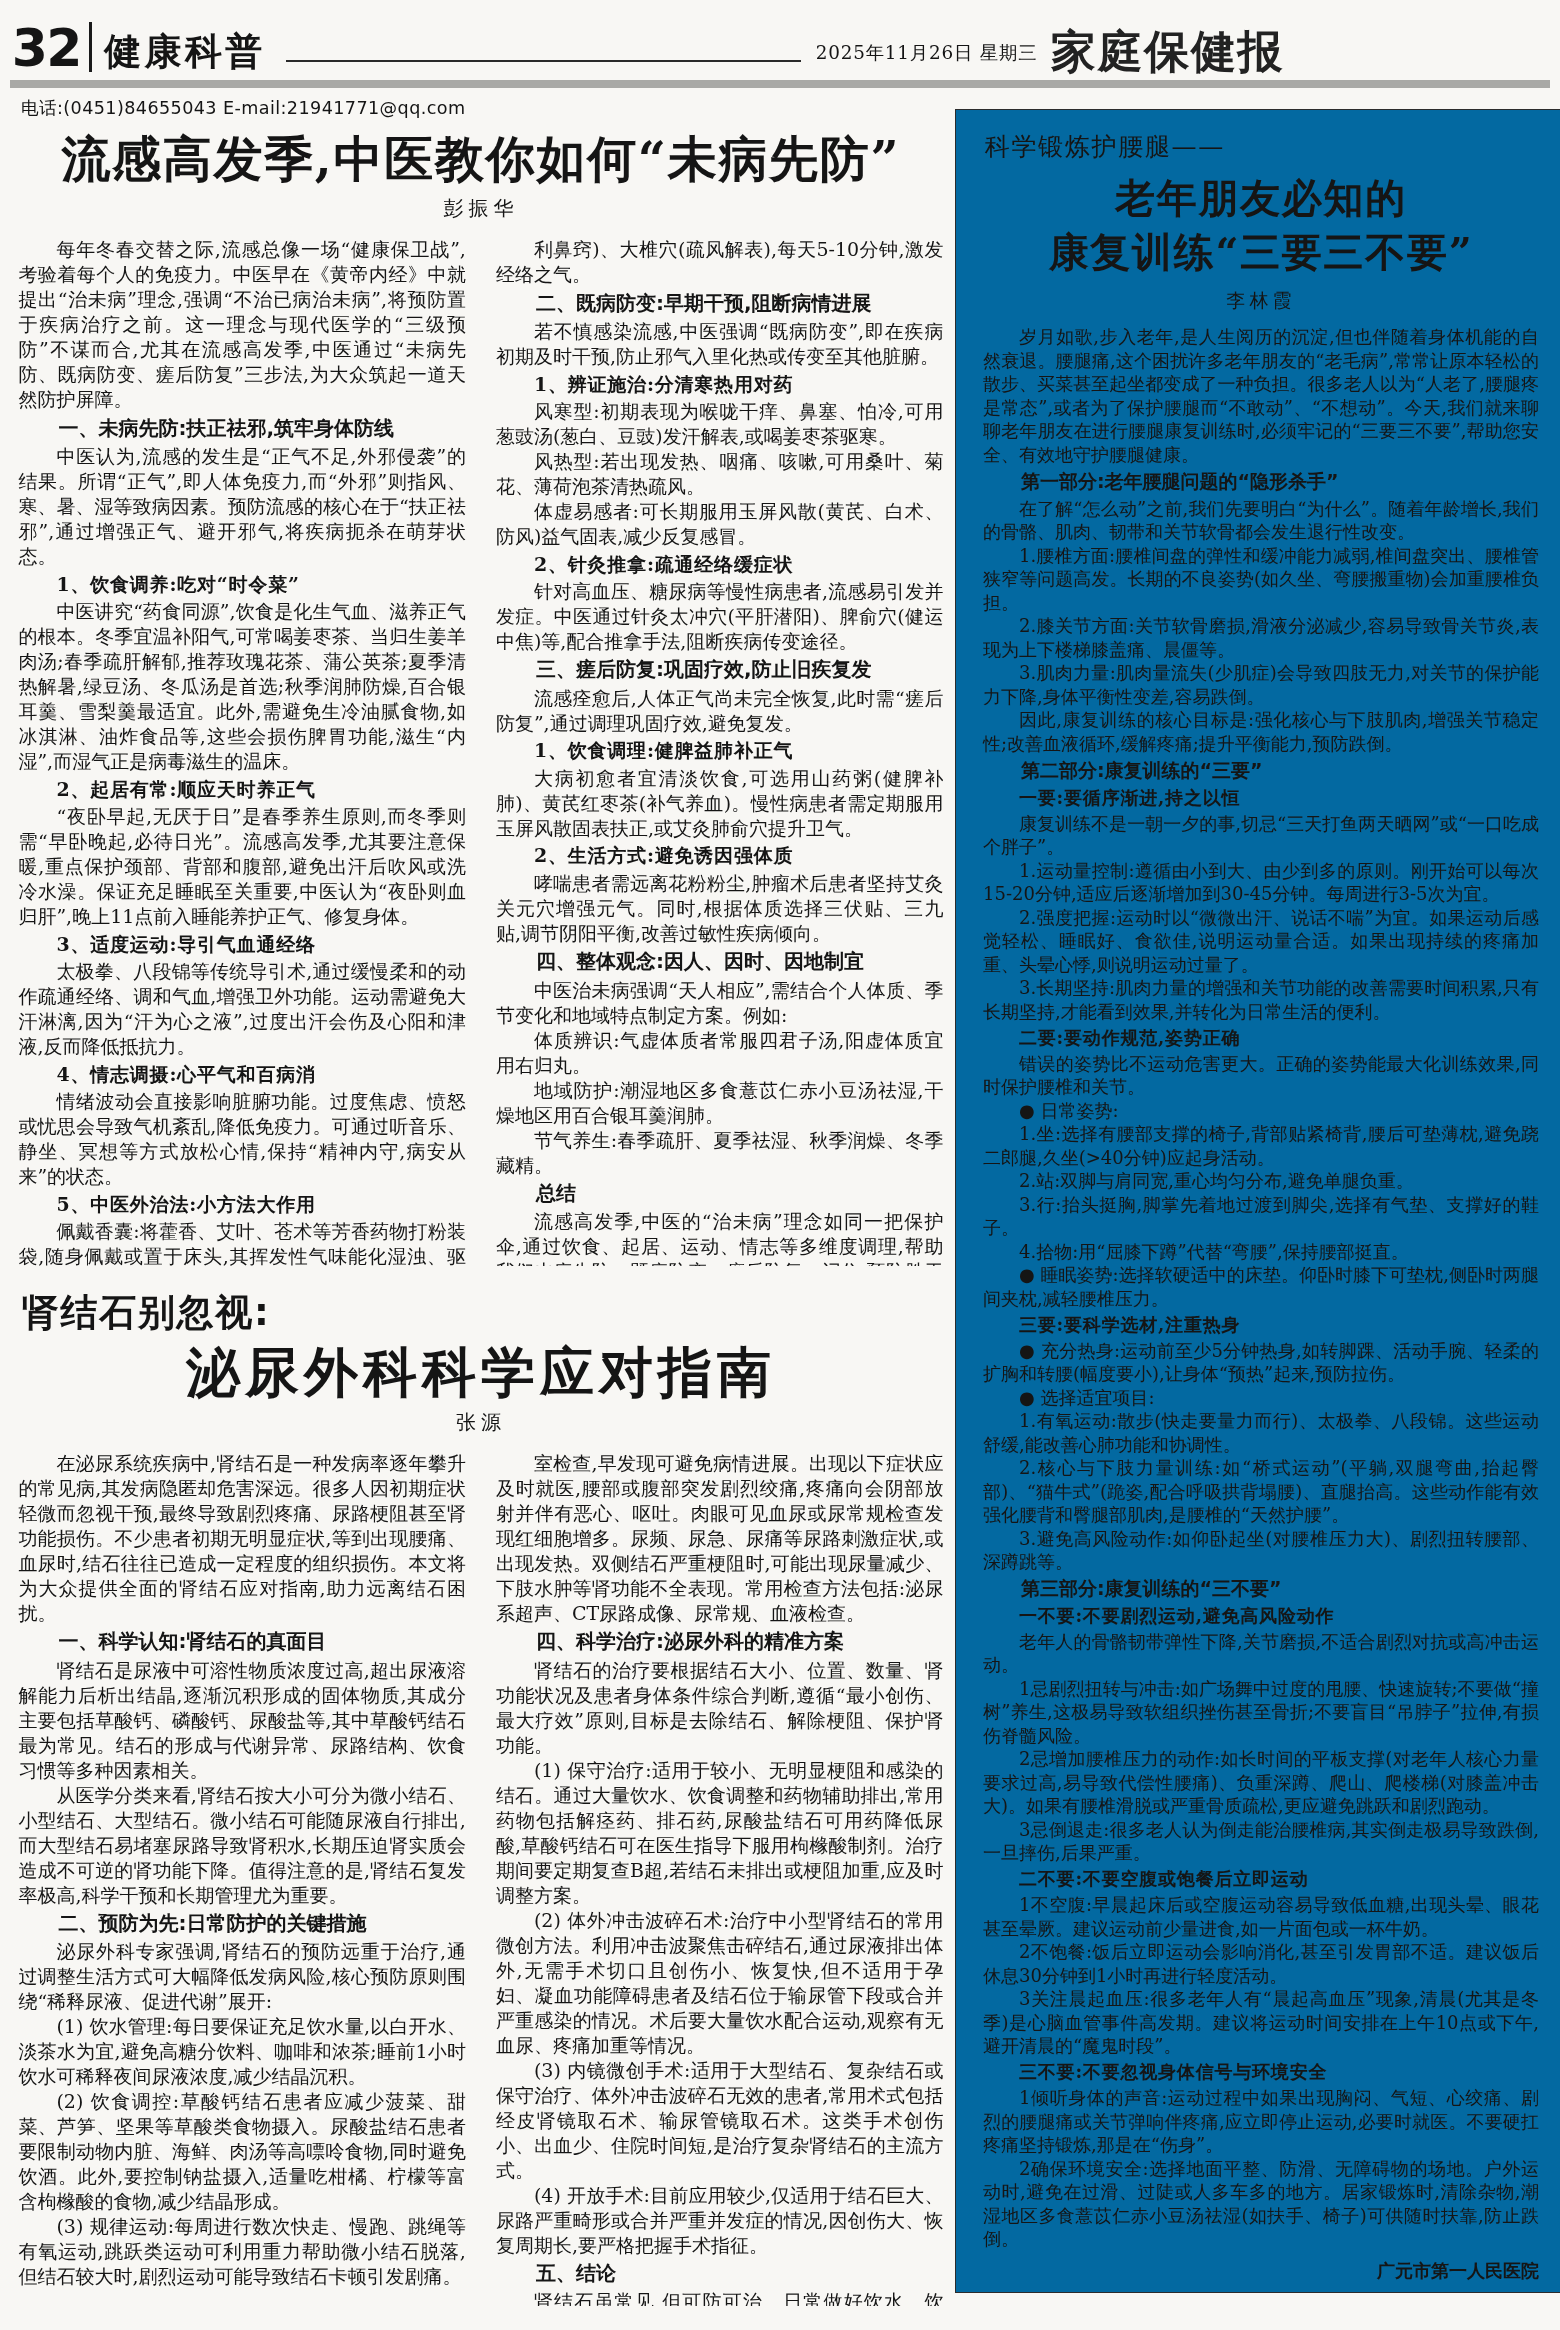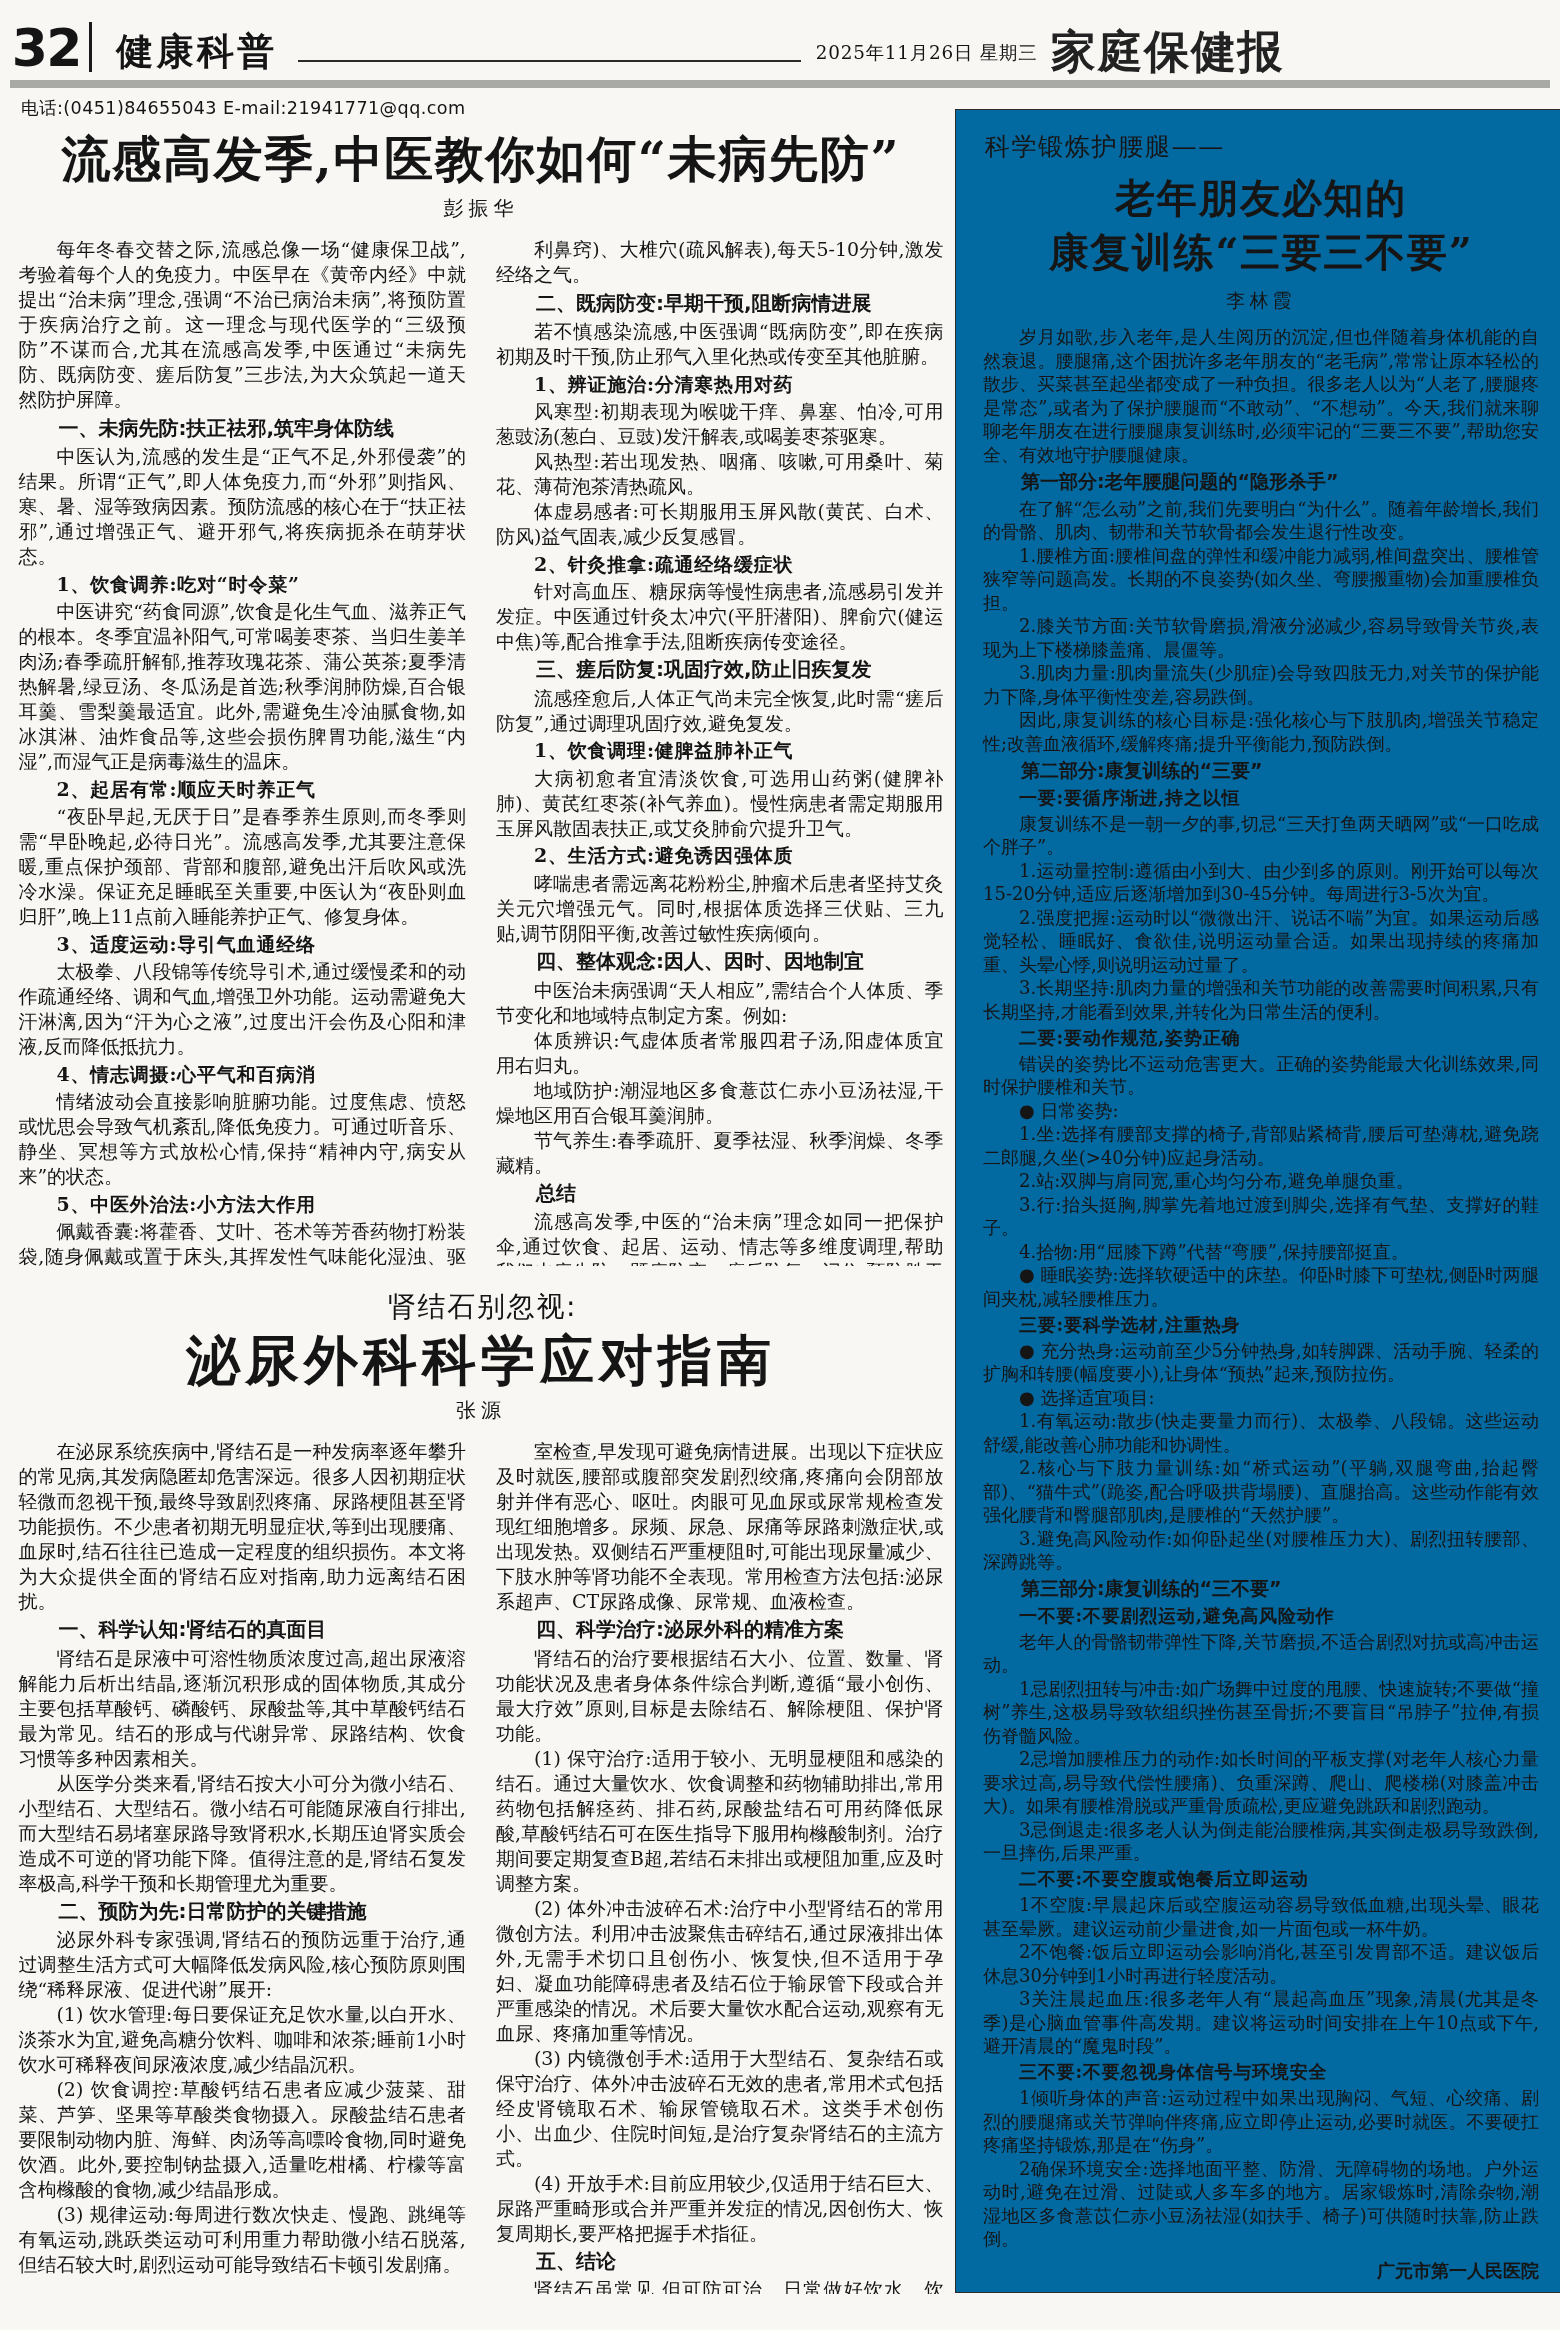--- a/index.html
+++ b/index.html
@@ -10,21 +10,21 @@
     color:#151515;
     -webkit-font-smoothing:antialiased;
   }
   .page{position:relative;width:1560px;height:2330px;background:#f8f7f4;overflow:hidden;}
 
   
   .masthead{position:absolute;left:0;top:0;width:1296px;height:77px;}
   .mast-inner{display:flex;align-items:flex-end;padding:6.7px 11.7px 0 11.7px;height:67px;}
   .page-num{font-family:"DejaVu Sans","Liberation Sans",sans-serif;font-weight:bold;font-size:52px;line-height:1;letter-spacing:-1.7px;}
   .mast-bar{width:3.4px;height:50px;background:#1a1a1a;margin:0 11.7px 1.7px 8.4px;}
-  .section-name{font-family:"DejaVu Sans","Liberation Sans",sans-serif;font-weight:bold;font-size:37px;line-height:1;letter-spacing:3.4px;padding-bottom:3.4px;margin-left:12px;}
+  .section-name{font-family:"DejaVu Sans","Liberation Sans",sans-serif;font-weight:bold;font-size:37px;line-height:1;letter-spacing:3.4px;padding-bottom:3.4px;}
   .mast-rule{flex:1;border-bottom:2.5px solid #2a2a2a;margin:0 15px 11.7px 20px;height:0.8px;}
   .mast-date{font-size:18.4px;letter-spacing:0.8px;margin:0 13.4px 8.4px 0;white-space:nowrap;}
   .paper-name{font-family:"DejaVu Serif","Liberation Serif",serif;font-weight:bold;font-size:45px;line-height:1;letter-spacing:1.7px;white-space:nowrap;color:#222;}
   .gray-rule{position:absolute;left:10px;top:80px;width:1540px;height:7.5px;background:#a9a9a6;}
   .contact{position:absolute;left:21px;top:96px;font-family:"DejaVu Sans","Liberation Sans",sans-serif;font-size:17.6px;letter-spacing:0.4px;}
 
   
   .left-region{position:absolute;left:18.4px;top:119px;width:925px;height:2204px;overflow:hidden;}
 
   .a1-title{font-weight:bold;font-size:49px;text-align:center;letter-spacing:1.7px;margin:10px 0 5px 0;line-height:1.25;}
@@ -34,21 +34,21 @@
   .col{flex:1;min-width:0;}
   .a1-cols{height:1029px;overflow:hidden;font-size:19px;line-height:25px;}
 
   .t-p{margin:0;text-indent:2em;}
   .t-h{margin:3.4px 0;text-indent:2em;font-family:"DejaVu Sans","Liberation Sans",sans-serif;font-weight:bold;font-size:20px;}
   .t-k{margin:2.5px 0;text-indent:2em;font-weight:bold;letter-spacing:0.8px;}
   .t-a{margin:8.4px 0 0 0;text-indent:0;text-align:right;font-family:"DejaVu Sans","Liberation Sans",sans-serif;font-weight:bold;}
 
   
   .a3-block{margin-top:22px;}
-  .a3-kicker{font-family:"DejaVu Sans","Liberation Sans",sans-serif;font-weight:normal;font-size:28px;letter-spacing:1.7px;margin:0 0 3.4px 3.4px;text-align:center;}
+  .a3-kicker{font-family:"DejaVu Sans","Liberation Sans",sans-serif;font-weight:bold;font-size:37px;letter-spacing:1.7px;margin:0 0 3.4px 3.4px;}
   .a3-title{font-family:"DejaVu Sans","Liberation Sans",sans-serif;font-weight:bold;font-size:54px;text-align:center;letter-spacing:5px;margin:1.7px 0 3.4px 0;line-height:1.15;}
   .a3-cols{height:855px;overflow:hidden;font-size:19px;line-height:25px;}
 
   
   .sidebar{position:absolute;left:955px;top:109px;width:556px;height:2152px;
     border:1.7px solid #2c2c2c;background:#0369a1;padding:15px 27px;overflow:hidden;}
   .sb-kicker{font-size:25px;letter-spacing:1.7px;margin:5px 0 8.4px 1.7px;}
   .sb-title{font-weight:bold;font-size:40px;text-align:center;line-height:1.35;letter-spacing:1.7px;margin:1.7px 0 1.7px 0;}
   .sb-byline{text-align:center;font-size:19px;letter-spacing:4.2px;margin:8.4px 0 11.7px 0;}
   .sb-body{font-size:18px;line-height:23.5px;text-align:justify;}

